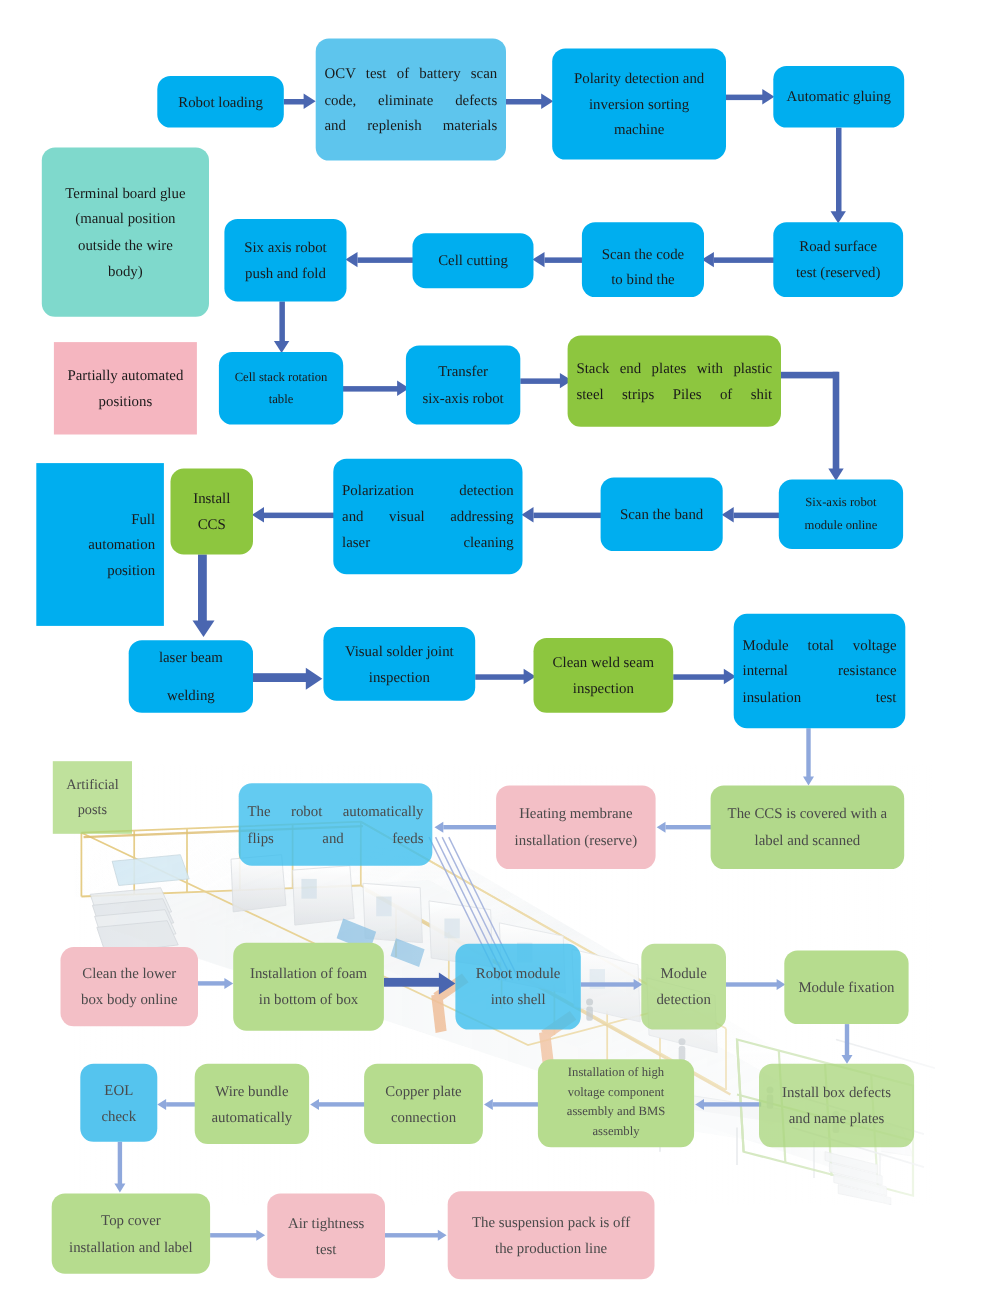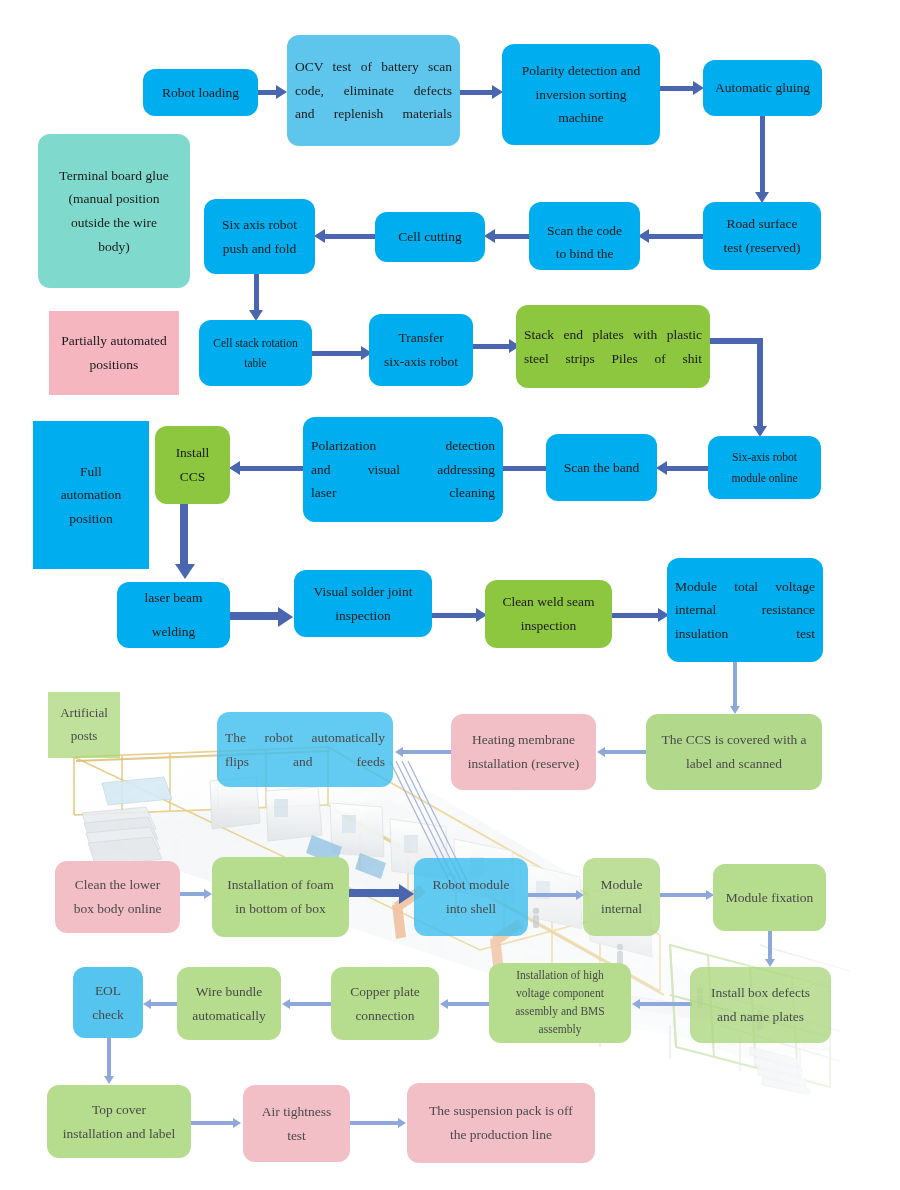--- a/index.html
+++ b/index.html
@@ -267,32 +267,32 @@
   <div class="node c-blue" style="left:369px;top:314px;width:104px;height:72px;">
     <span class="ln">Transfer</span>
     <span class="ln">six-axis robot</span>
   </div>
 
   <div class="node c-green just" style="left:516px;top:305px;width:194px;height:83px;">
     <span class="ln">Stack  end  plates  with  plastic</span>
     <span class="ln">steel strips Piles of shit</span>
   </div>
 
-  <div class="node c-blue sq" style="left:33px;top:421px;width:116px;height:148px;">
+  <div class="node c-blue sq" style="left:33px;top:421px;width:116px;height:148px;text-align:right;">
     <span class="ln">Full</span>
     <span class="ln">automation</span>
     <span class="ln">position</span>
   </div>
 
   <div class="node c-green" style="left:155px;top:426px;width:75px;height:78px;">
     <span class="ln">Install</span>
     <span class="ln">CCS</span>
   </div>
 
-  <div class="node c-blue just" style="left:303px;top:417px;width:200px;height:105px;align-items:center;">
+  <div class="node c-blue just" style="left:303px;top:417px;width:172px;height:105px;align-items:center;">
     <span class="ln">Polarization       detection</span>
     <span class="ln">and   visual   addressing</span>
     <span class="ln">laser cleaning</span>
   </div>
 
   <div class="node c-blue" style="left:546px;top:434px;width:111px;height:67px;">
     <span class="ln">Scan the band</span>
   </div>
 
   <div class="node c-blue" style="left:708px;top:436px;width:113px;height:63px;font-size:11.5px;">
@@ -351,21 +351,21 @@
     <span class="ln">in bottom of box</span>
   </div>
 
   <div class="node c-blue-tr faded" style="left:414px;top:858px;width:114px;height:78px;">
     <span class="ln">Robot module</span>
     <span class="ln">into shell</span>
   </div>
 
   <div class="node c-green-tr2 faded" style="left:583px;top:858px;width:77px;height:78px;">
     <span class="ln">Module</span>
-    <span class="ln">internal</span>
+    <span class="ln">detection</span>
   </div>
 
   <div class="node c-blue-w faded" style="left:73px;top:967px;width:70px;height:71px;">
     <span class="ln">EOL</span>
     <span class="ln">check</span>
   </div>
 
   <div class="node c-green-w faded" style="left:713px;top:864px;width:113px;height:67px;">
     <span class="ln">Module fixation</span>
   </div>

